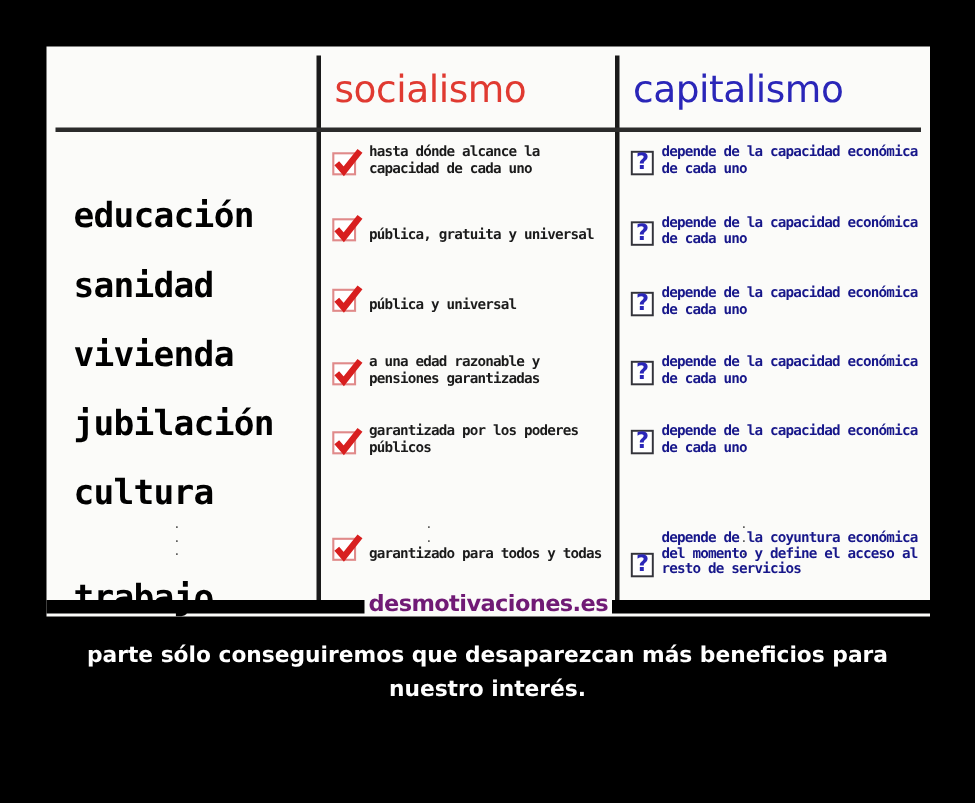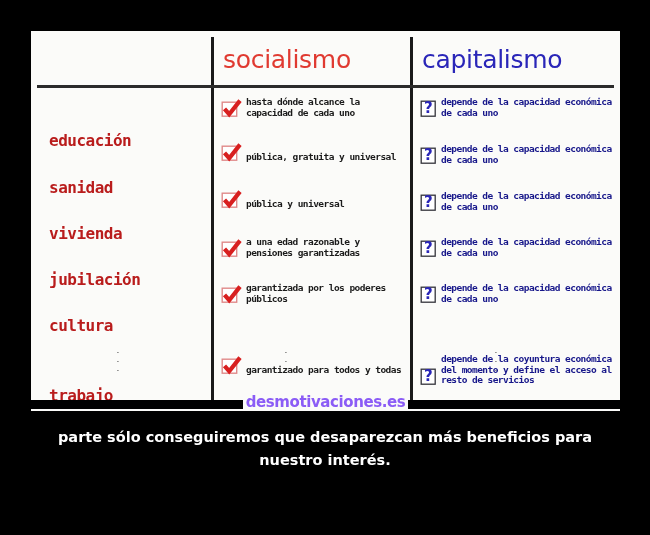--- a/index.html
+++ b/index.html
@@ -80,23 +80,23 @@
     left: 391px;
     color: #2a26b8;
   }
 
   
   .row-label {
     position: absolute;
     left: 18px;
     width: 156px;
     font-family: "DejaVu Sans Mono", monospace;
-    font-size: 16px;
+    font-size: 23px;
     font-weight: 700;
-    color: #b91c1c;
+    color: #000000;
     letter-spacing: -0.5px;
     white-space: nowrap;
   }
 
   
   .cell {
     position: absolute;
     display: flex;
     align-items: flex-end;
   }
@@ -159,21 +159,21 @@
   #watermark-bar-right { right: 0; width: 212px; }
   #watermark-text {
     position: absolute;
     left: 0;
     bottom: 2px;
     width: 589px;
     text-align: center;
     font-family: "DejaVu Sans", sans-serif;
     font-size: 15px;
     font-weight: 700;
-    color: #8b5cf6;
+    color: #701a75;
     letter-spacing: -0.4px;
   }
 
   
   #caption {
     position: absolute;
     left: 0;
     top: 416px;
     width: 650px;
     text-align: center;

